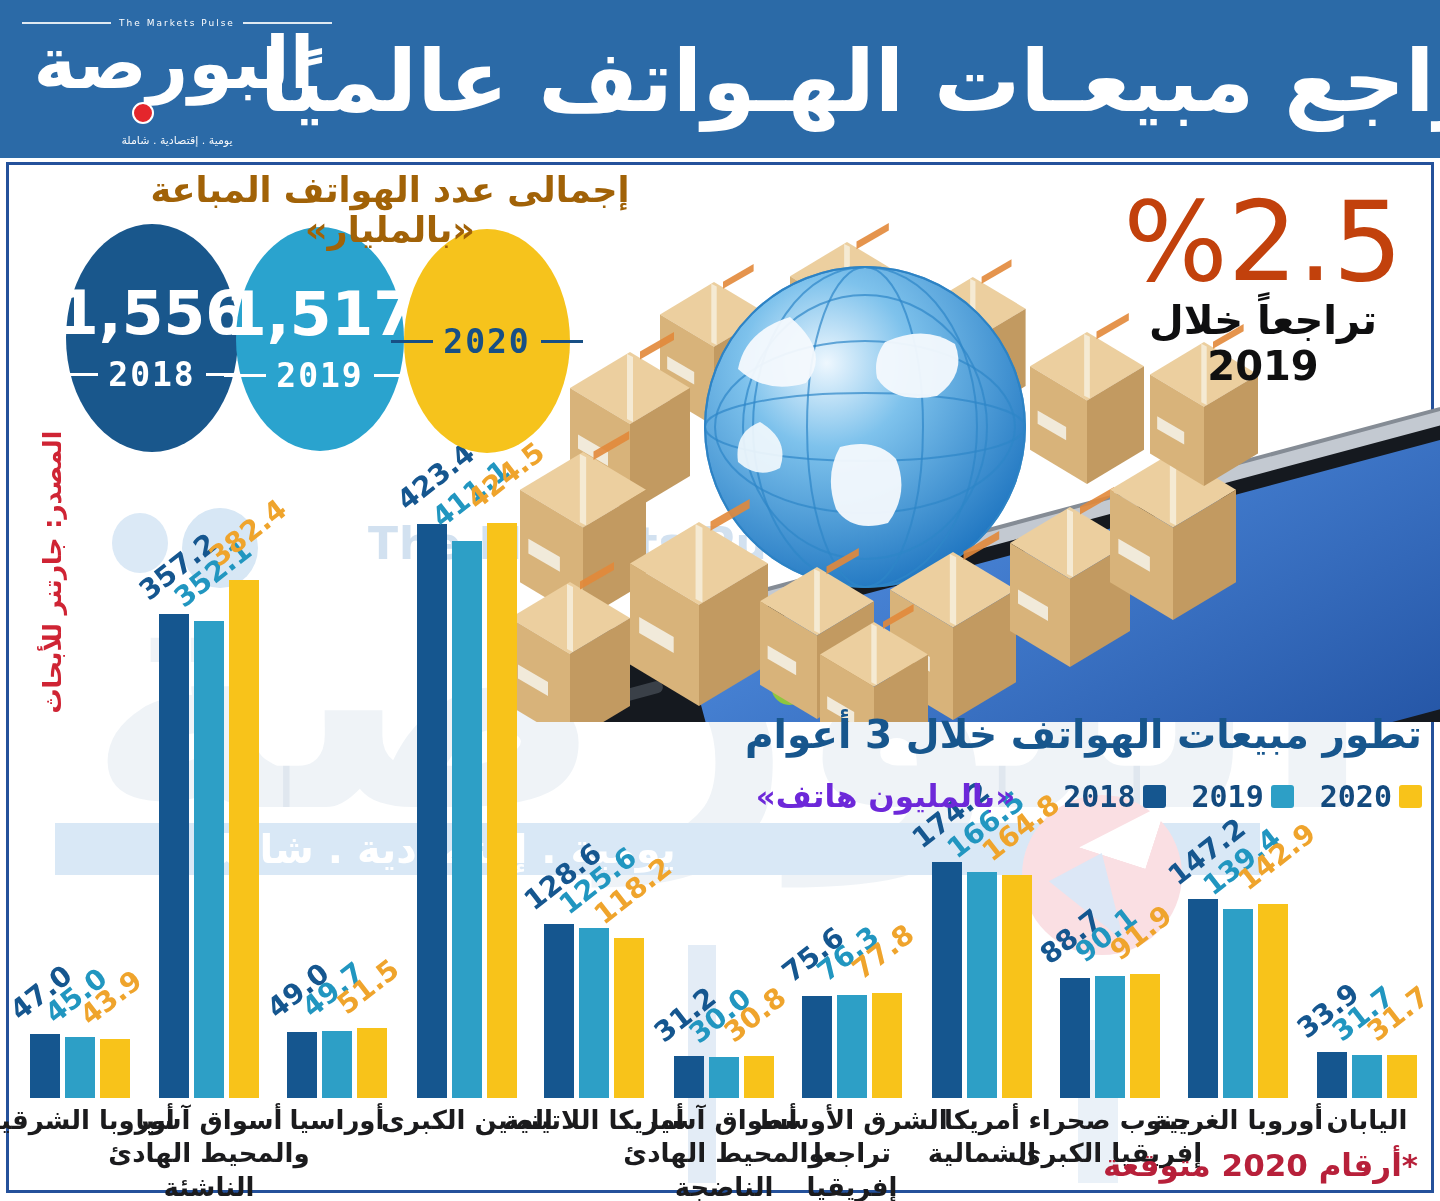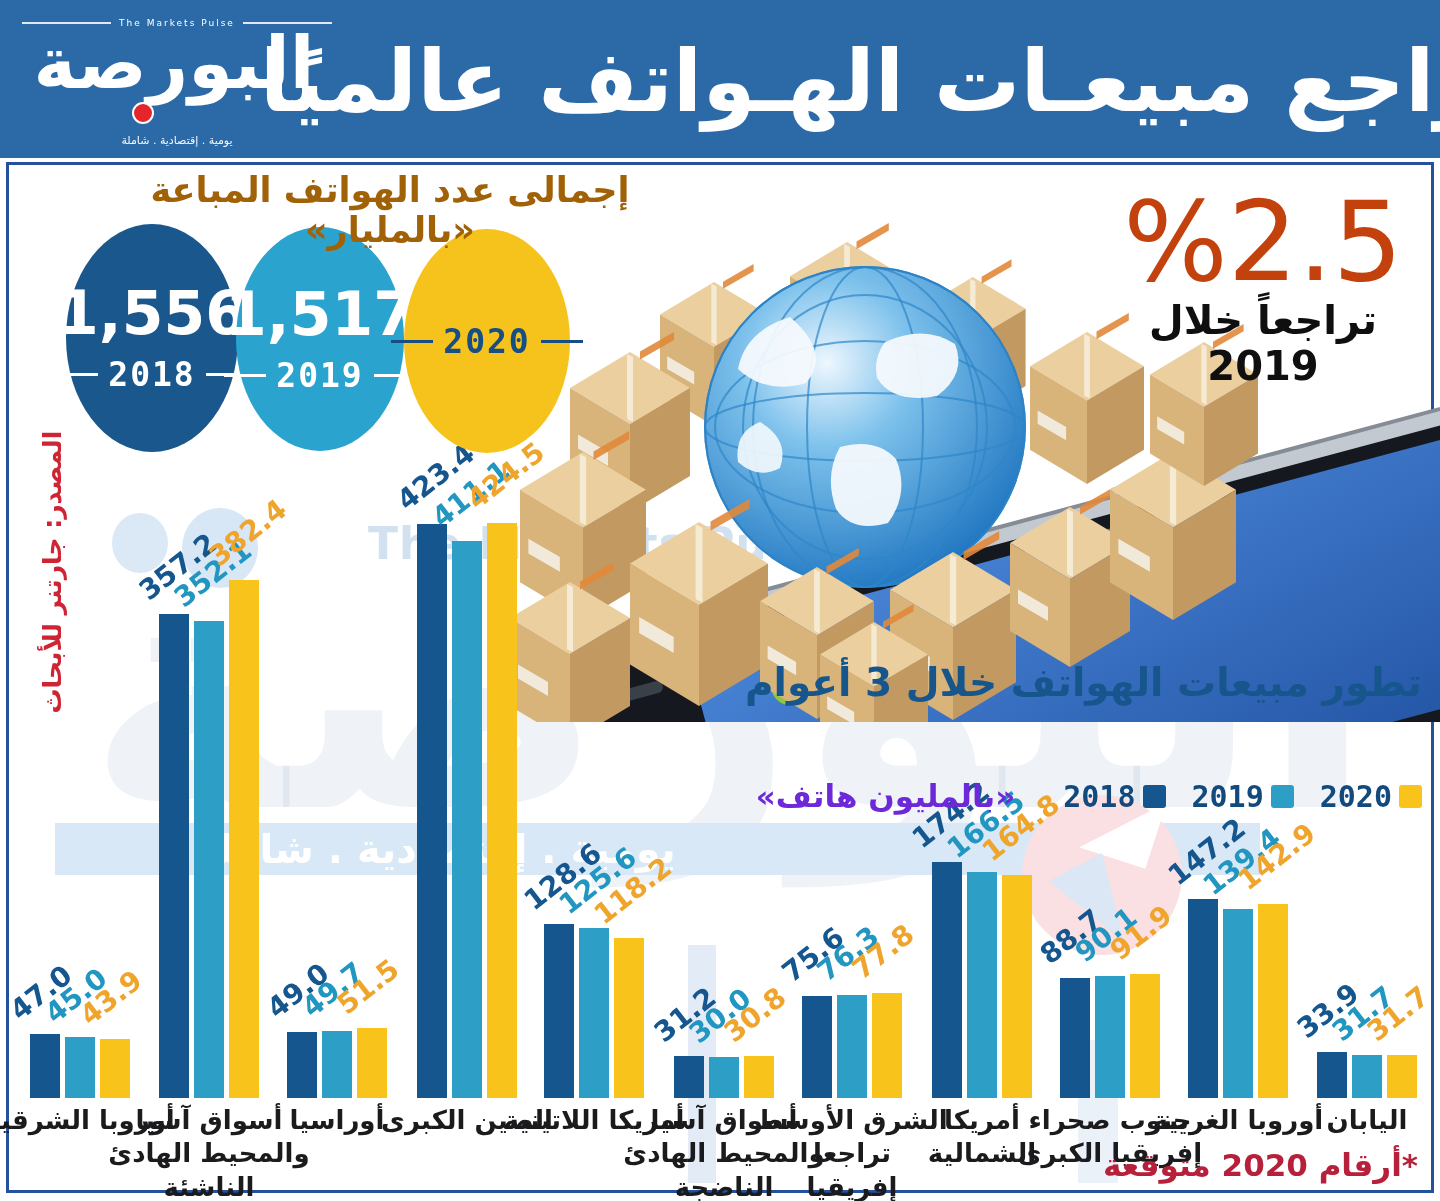--- a/index.html
+++ b/index.html
@@ -59,21 +59,21 @@
 
   
   .decline{right:22px;top:190px;width:310px;text-align:center;z-index:6;}
   .decline .pct{direction:ltr;font-size:110px;font-weight:400;color:#c2410c;line-height:.95;}
   .decline .cap{margin-top:2px;font-size:40px;font-weight:800;color:#0f0f10;}
 
   
   .illus{left:490px;top:222px;width:950px;height:500px;z-index:2;overflow:hidden;}
 
   
-  .chart-title{right:18px;top:660px;font-size:39px;font-weight:800;color:#17568d;z-index:5;}
+  .chart-title{right:18px;top:712px;font-size:39px;font-weight:800;color:#17568d;z-index:5;}
   .legend{right:18px;top:778px;display:flex;flex-direction:row;align-items:center;gap:26px;z-index:5;direction:ltr;}
   .legend .unit{font-size:31px;font-weight:800;color:#6d28d9;margin-right:22px;}
   .legend .item{display:flex;align-items:center;gap:7px;}
   .legend .item .y{font-family:"DejaVu Sans Mono",monospace;font-size:30px;font-weight:800;color:#134a7e;}
   .legend .item .sq{width:23px;height:23px;border-radius:3px;display:inline-block;}
 
   .bar{position:absolute;z-index:3;}
   .val-label{position:absolute;z-index:3;font-size:28px;font-weight:800;white-space:nowrap;
     transform-origin:left bottom;transform:rotate(-38deg);}
   .cat-label{position:absolute;z-index:3;top:1104px;transform:translateX(-50%);

